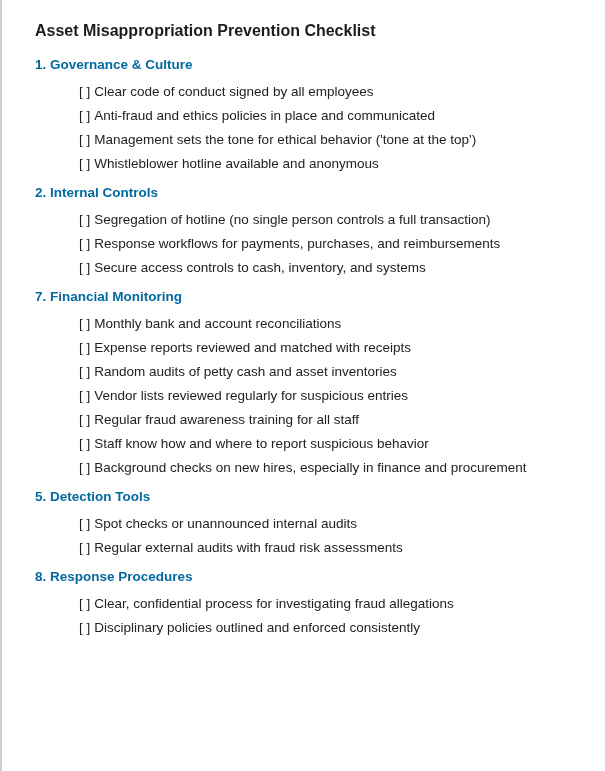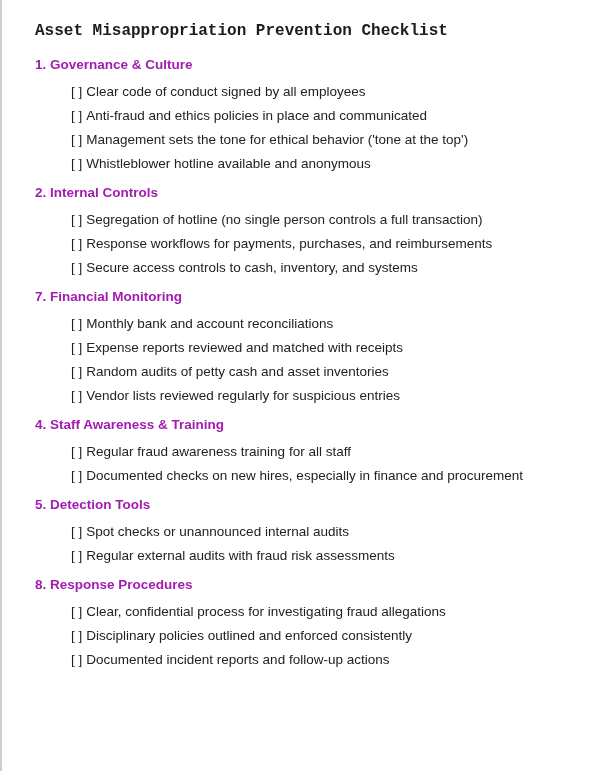--- a/index.html
+++ b/index.html
@@ -21,37 +21,36 @@
     background: #ffffff;
     border-left: 2px solid #d0d0d0;
     padding: 21px 20px 10px 33px;
   }
   .doc-title {
     font-size: 16px;
     line-height: 20px;
     font-weight: bold;
     margin: 0 0 16px 0;
     color: #1c1c1c;
-    font-family: Liberation Mono, monospace;
   }
   .section-heading {
     font-size: 13.5px;
     line-height: 16px;
     font-weight: bold;
     margin: 14px 0 12px 0;
-    color: #a21caf;
+    color: #0369a1;
   }
   .items {
     margin: 0 0 0 28px;
     padding: 0;
   }
   .item {
     font-size: 13.5px;
     line-height: 14px;
-    margin: 10px 8px;
+    margin: 10px 16px;
     white-space: nowrap;
   }
   .marker {
     margin-right: 4px;
   }
 </style>
 </head>
 <body>
 
 <div class="page">
@@ -103,27 +102,29 @@
       <div class="item">
         <span class="marker">[ ]</span><span>Random audits of petty cash and asset inventories</span>
       </div>
       <div class="item">
         <span class="marker">[ ]</span><span>Vendor lists reviewed regularly for suspicious entries</span>
       </div>
     </div>
   </div>
 
   <div class="section">
-    <h2 class="section-heading">4. Staff Awareness &amp; Training</h2>
     <div class="items">
       <div class="item">
         <span class="marker">[ ]</span><span>Regular fraud awareness training for all staff</span>
       </div>
       <div class="item">
-        <span class="marker">[ ]</span><span>Documented checks on new hires, especially in finance and procurement</span>
+        <span class="marker">[ ]</span><span>Staff know how and where to report suspicious behavior</span>
+      </div>
+      <div class="item">
+        <span class="marker">[ ]</span><span>Background checks on new hires, especially in finance and procurement</span>
       </div>
     </div>
   </div>
 
   <div class="section">
     <h2 class="section-heading">5. Detection Tools</h2>
     <div class="items">
       <div class="item">
         <span class="marker">[ ]</span><span>Spot checks or unannounced internal audits</span>
       </div>
@@ -135,19 +136,16 @@
 
   <div class="section">
     <h2 class="section-heading">8. Response Procedures</h2>
     <div class="items">
       <div class="item">
         <span class="marker">[ ]</span><span>Clear, confidential process for investigating fraud allegations</span>
       </div>
       <div class="item">
         <span class="marker">[ ]</span><span>Disciplinary policies outlined and enforced consistently</span>
       </div>
-      <div class="item">
-        <span class="marker">[ ]</span><span>Documented incident reports and follow-up actions</span>
-      </div>
     </div>
   </div>
 
 </div>
 
 </body></html>

